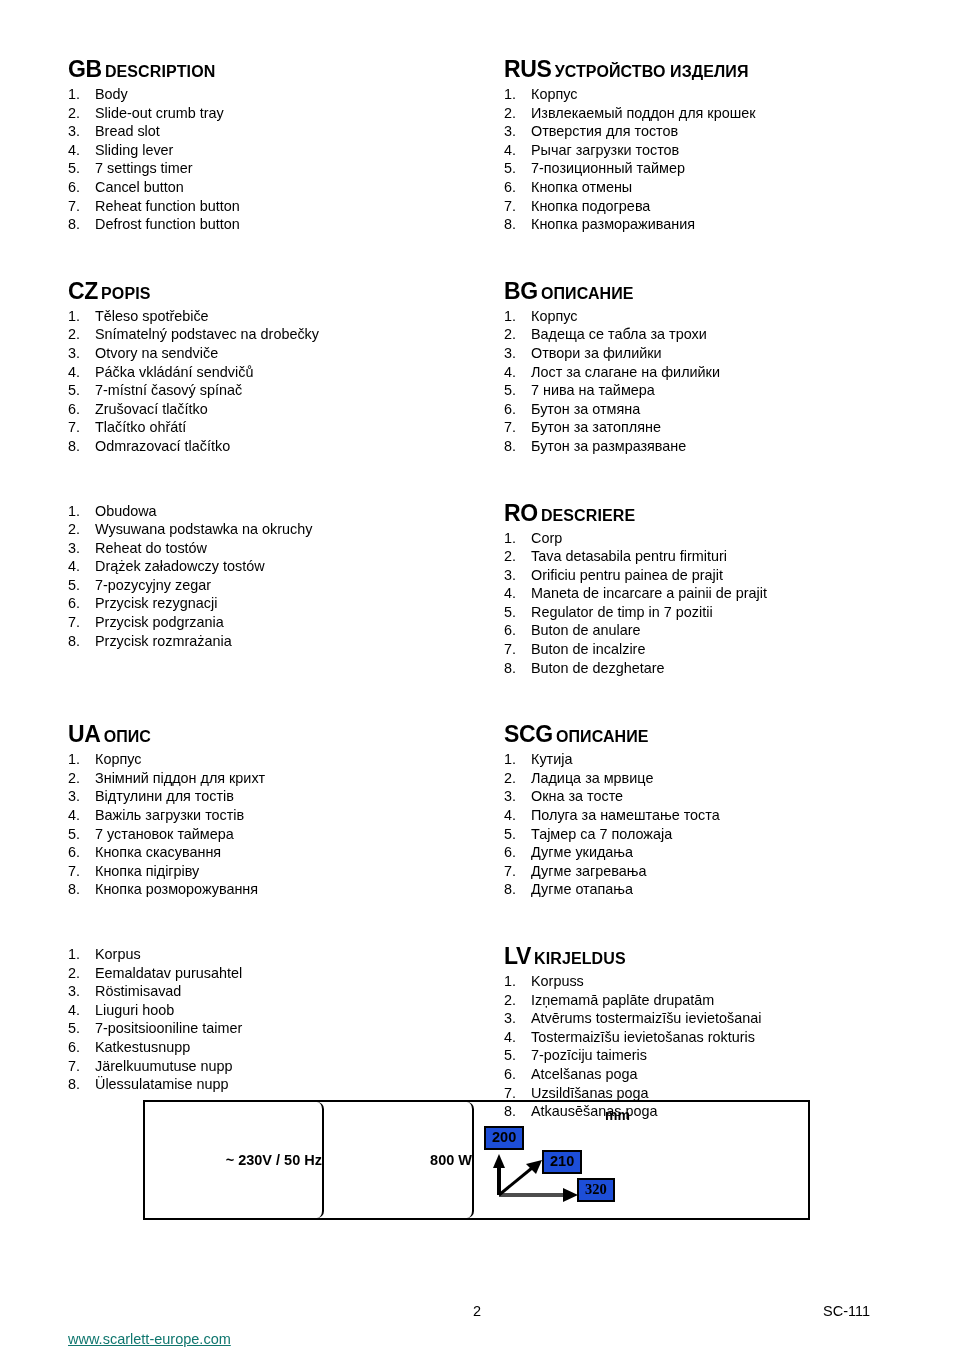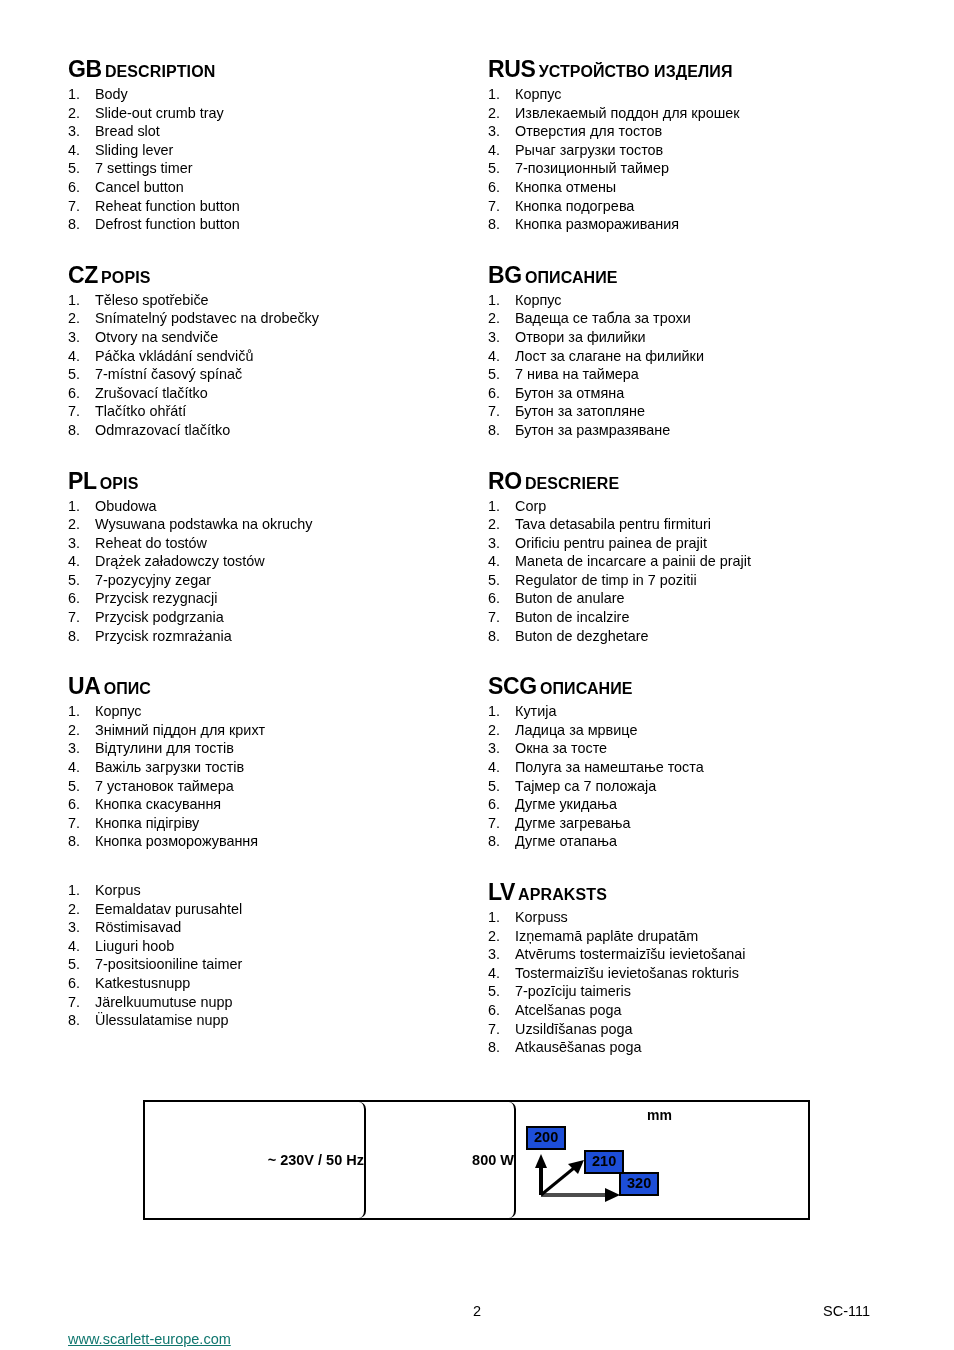--- a/index.html
+++ b/index.html
@@ -26,20 +26,21 @@
   
   .lang-grid {
     position: absolute;
     left: 68px;
     top: 58px;
     width: 840px;
     display: grid;
     grid-template-columns: 420px 420px;
     column-gap: 0px;
     row-gap: 0px;
+    gap: 16px;
   }
 
   .lang-block {
     margin-bottom: 30px;
   }
 
   .lang-heading {
     display: block;
     line-height: 1.0;
     margin: 0 0 4px 0;
@@ -94,21 +95,21 @@
     border-right: 2px solid #000;
     display: flex;
     align-items: center;
     justify-content: flex-end;
     font-size: 14.5px;
     font-weight: bold;
     position: relative;
     border-radius: 7px;
   }
   .spec-cell:last-child { border-right: none; }
-  .cell-voltage { width: 209px; margin-left: 12px; }
+  .cell-voltage { width: 179px; }
   .cell-power   { width: 150px; }
   .cell-weight  { width: 169px; }
   .cell-dims    { width: 165px; }
 
   
   .dims {
     position: relative;
     width: 100%;
     height: 100%;
   }
@@ -124,21 +125,21 @@
     border: 2px solid #000;
     background: #1d4ed8;
     font-size: 14.5px;
     font-weight: bold;
     padding: 1px 6px 2px 6px;
     line-height: 17px;
     z-index: 3;
   }
   .dim-200 { left: 10px;  top: 24px; }
   .dim-210 { left: 68px;  top: 48px; }
-  .dim-320 { left: 103px; top: 70px; }
+  .dim-320 { left: 103px; top: 76px; font-family: Liberation Serif, serif; }
   .dims-svg {
     position: absolute;
     left: 0; top: 0;
     width: 165px;
     height: 116px;
     z-index: 1;
   }
 
   
   .footer {
@@ -331,23 +332,20 @@
             <span class="li-text">Бутон за затопляне</span>
           </li>
         <li>
             <span class="li-num">8.</span>
             <span class="li-text">Бутон за размразяване</span>
           </li>
       </ol>
     </div>
 
     <div class="lang-block">
-      <div class="lang-heading">
-        <span class="lang-code">PL</span><span class="lang-title">OPIS</span>
-      </div>
       <ol class="lang-list">
         <li>
             <span class="li-num">1.</span>
             <span class="li-text">Obudowa</span>
           </li>
         <li>
             <span class="li-num">2.</span>
             <span class="li-text">Wysuwana podstawka na okruchy</span>
           </li>
         <li>
@@ -529,21 +527,21 @@
           </li>
         <li>
             <span class="li-num">8.</span>
             <span class="li-text">Ülessulatamise nupp</span>
           </li>
       </ol>
     </div>
 
     <div class="lang-block">
       <div class="lang-heading">
-        <span class="lang-code">LV</span><span class="lang-title">APRAKSTS</span>
+        <span class="lang-code">LV</span><span class="lang-title">KIRJELDUS</span>
       </div>
       <ol class="lang-list">
         <li>
             <span class="li-num">1.</span>
             <span class="li-text">Korpuss</span>
           </li>
         <li>
             <span class="li-num">2.</span>
             <span class="li-text">Izņemamā paplāte drupatām</span>
           </li>

